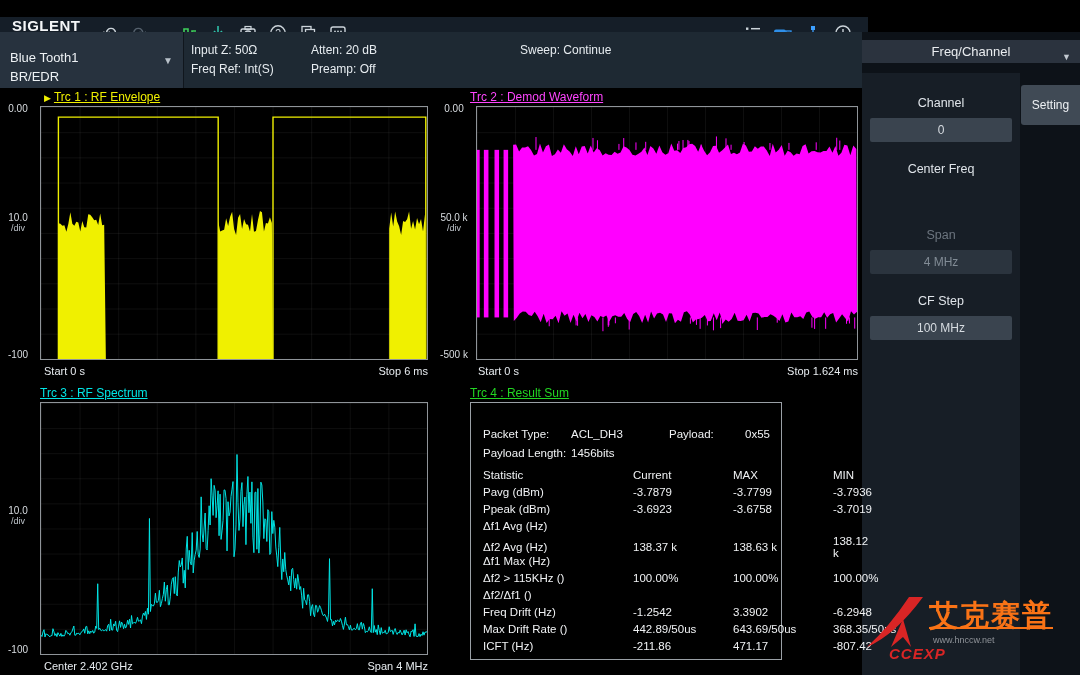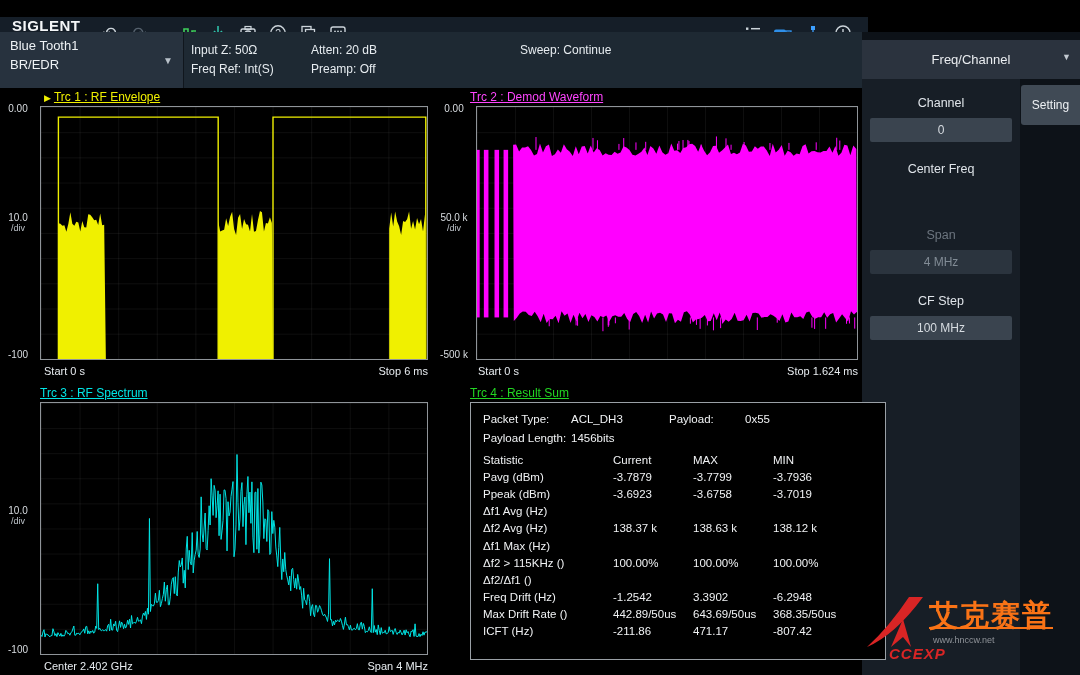--- a/index.html
+++ b/index.html
@@ -15,30 +15,30 @@
     color: #ccd4da; cursor: pointer; }
   .tb-btn .glyph { font-size: 17px; line-height: 1; }
   .tb-btn.dim { color: #55616d; }
   .tb-gap { width: 18px; }
   .tb-spacer { flex: 1; }
   .tb-btn svg { display: block; }
 
   
   .statusbar { position: absolute; left: 0; top: 32px; width: 862px; height: 56px; background: #1e2933; }
   .mode-box { position: absolute; left: 0; top: 0; width: 184px; height: 56px; background: #27323e;
-    border-right: 1px solid #10161d; padding: 4px 10px; cursor: pointer; }
+    border-right: 1px solid #10161d; padding: 16px 10px; cursor: pointer; }
   .mode-line { font-size: 13px; line-height: 19px; color: #eef2f5; }
   .mode-caret { position: absolute; right: 10px; top: 23px; color: #b9c2ca; font-size: 10px; }
   .sfield { position: absolute; top: 9px; }
   .sfield div { font-size: 12px; line-height: 19px; color: #e7ecf0; white-space: pre; }
 
   
   .sidebar { position: absolute; right: 0; top: 32px; width: 218px; height: 643px; background: #0d1218; }
   .sb-menu-col { position: absolute; left: 0; top: 41px; width: 158px; bottom: 0; background: #171e26; }
-  .sb-header { position: absolute; left: 0; top: 8px; width: 218px; height: 39px; background: #2b333e;
+  .sb-header { position: absolute; left: 0; top: 8px; width: 218px; height: 23px; background: #2b333e;
     color: #eaedf0; font-size: 13px; display: flex; align-items: center; justify-content: center; cursor: pointer; }
   .sb-caret { position: absolute; right: 9px; top: 12px; font-size: 9px; color: #c3cad1; }
   .mi-label { position: absolute; left: 0; width: 158px; text-align: center; font-size: 12.5px; color: #e0e5ea; }
   .mi-value { position: absolute; left: 8px; width: 142px; height: 24px; background: #3a444f; color: #d7dce1;
     font-size: 12px; display: flex; align-items: center; justify-content: center; border-radius: 2px; cursor: pointer; }
   .mi-label.disabled { color: #6c757f; }
   .mi-value.disabled { background: #2b343e; color: #828c96; }
   .setting-tab { position: absolute; right: 0; top: 53px; width: 59px; height: 40px; background: #404a55;
     color: #eef1f4; font-size: 12px; display: flex; align-items: center; justify-content: center;
     border-radius: 3px 0 0 3px; cursor: pointer; }
@@ -61,26 +61,26 @@
   #plot2 { left: 476px; top: 106px; width: 382px; height: 254px; }
   #plot3 { left: 40px;  top: 402px; width: 388px; height: 253px; }
   .plot svg { position: absolute; left: 0; top: 0; }
 
   .ylab { position: absolute; font-size: 10px; color: #d9dde1; text-align: center; width: 32px; }
   .ylab.sub { font-size: 9px; color: #bfc5cb; }
   .xlab { position: absolute; font-size: 11px; color: #e7ebef; }
   .xlab.right { text-align: right; }
 
   
-  #result { position: absolute; left: 470px; top: 402px; width: 416px; height: 258px;
-    border: 1px solid #9aa0a6; background: #000; color: #f0f2f4; padding-top: 6px; }
+  #result { position: absolute; left: 470px; top: 402px; width: 312px; height: 258px;
+    border: 1px solid #9aa0a6; background: #000; color: #f0f2f4; padding-top: 21px; }
   .info-row { display: grid; grid-template-columns: 88px 98px 76px 1fr; padding-left: 12px;
     height: 19px; align-items: center; font-size: 11.5px; }
   .stat-head, .stat-row { display: grid; grid-template-columns: 130px 80px 80px 1fr; padding-left: 12px;
-    height: 17.2px; align-items: center; font-size: 11.5px; }
+    height: 17.2px; align-items: center; font-size: 11.5px; gap: 20px; }
   .stat-head { margin-top: 4px; }
 
   
   #watermark { position: absolute; right: 2px; bottom: 6px; width: 215px; height: 78px; }
   .wm-cn { position: absolute; left: 66px; top: 5px; font-size: 29px; font-weight: bold;
     color: #f97316; letter-spacing: 2px; white-space: nowrap; text-decoration: underline; }
   .wm-url { position: absolute; left: 70px; top: 44px; font-size: 9px; color: #8f9399; }
   .wm-script { position: absolute; left: 26px; top: 54px; font-size: 15px; font-style: italic;
     font-weight: bold; color: #d92525; letter-spacing: 1px; }
 </style>

